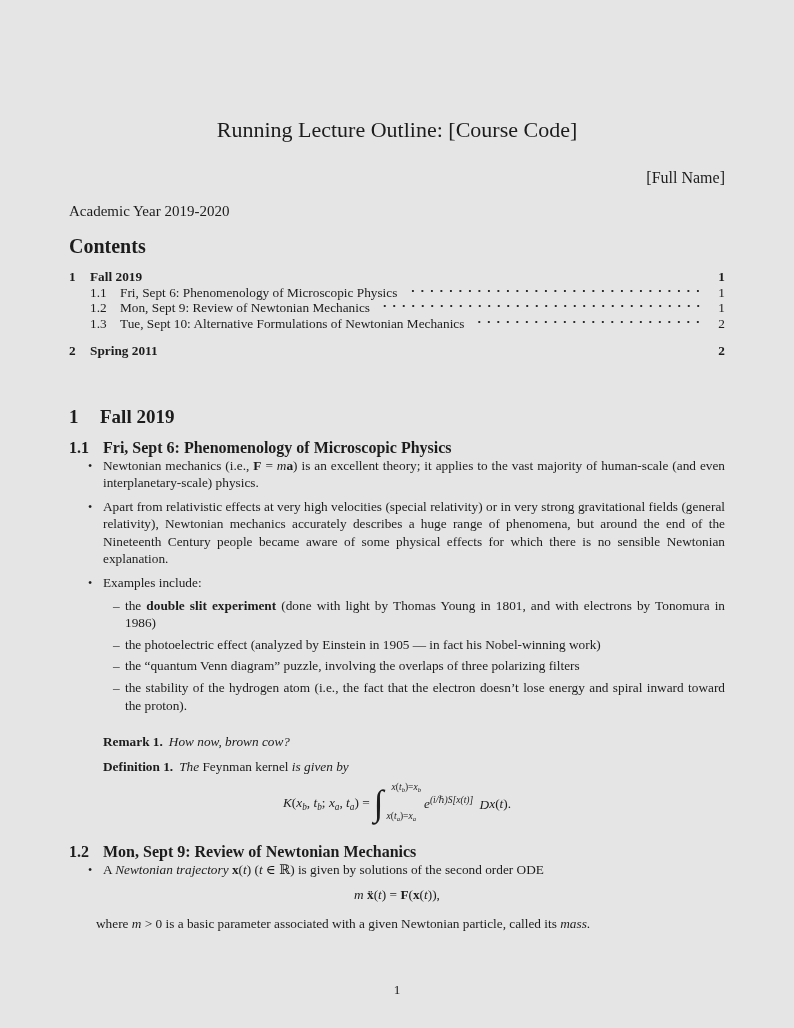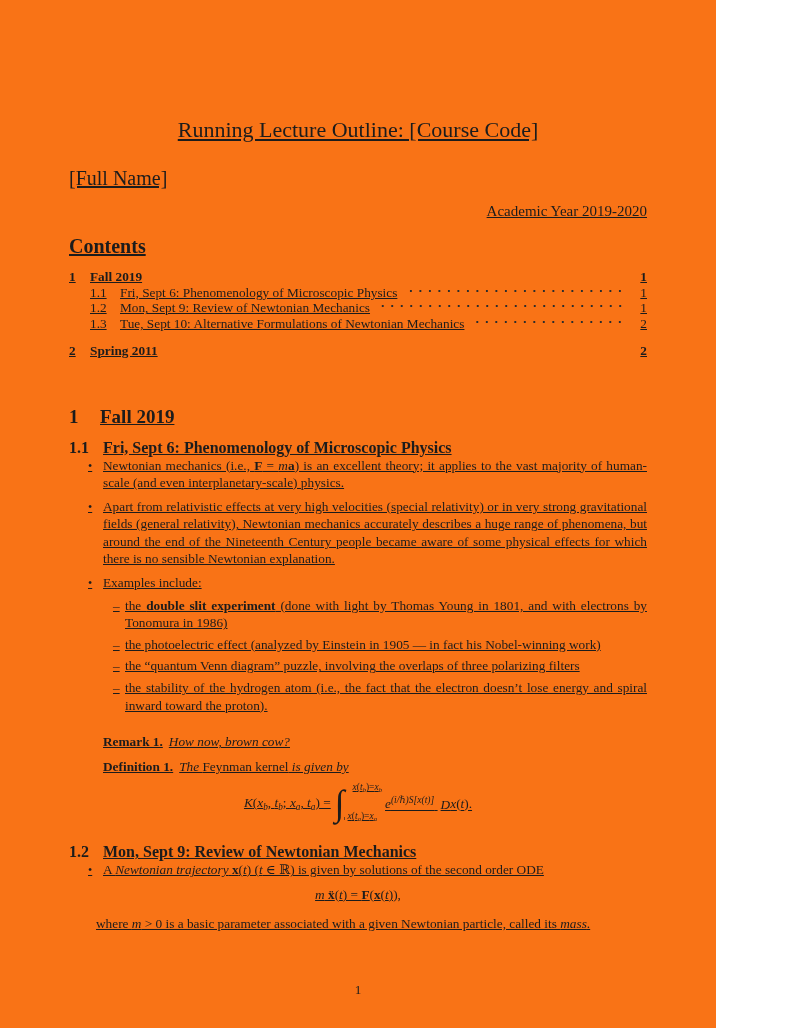--- a/index.html
+++ b/index.html
@@ -3,28 +3,28 @@
 <meta charset="utf-8">
 <style>
   html,body{margin:0;padding:0;background:#ffffff;}
   body{
     width:794px;height:1028px;
     font-family:"Liberation Serif","DejaVu Serif",serif;
     color:#1c1c1c;
   }
   .page{
     position:relative;box-sizing:border-box;
-    width:716px;height:1028px;
+    width:794px;height:1028px;
     padding:117px 69px 0 69px;
-    overflow:hidden;background:#f97316;text-decoration:underline;
+    overflow:hidden;background:#e5e5e5;
   }
   
   .doc-title{font-size:22px;line-height:26px;text-align:center;}
-  .doc-author{font-size:20px;line-height:18px;text-align:left;margin-top:26px;}
-  .doc-date{font-size:15px;line-height:18px;text-align:right;margin-top:15px;}
+  .doc-author{font-size:16px;line-height:18px;text-align:right;margin-top:26px;}
+  .doc-date{font-size:15px;line-height:18px;text-align:left;margin-top:15px;}
   
   .contents-heading{font-size:20px;font-weight:700;line-height:24px;margin-top:14px;}
   .toc{margin-top:11px;font-size:13.3px;}
   .toc-row{display:flex;align-items:baseline;line-height:15.7px;}
   .toc-row.l1{font-weight:700;}
   .toc-row.l1.spaced{margin-top:11px;}
   .l1 .toc-num{flex:0 0 21px;}
   .toc-row.l2{padding-left:21px;}
   .l2 .toc-num{flex:0 0 30px;}
   .toc-title{flex:0 0 auto;white-space:nowrap;}

